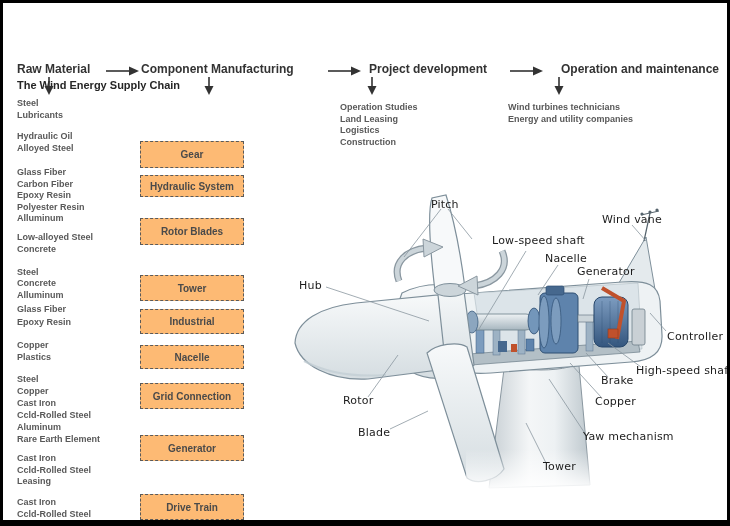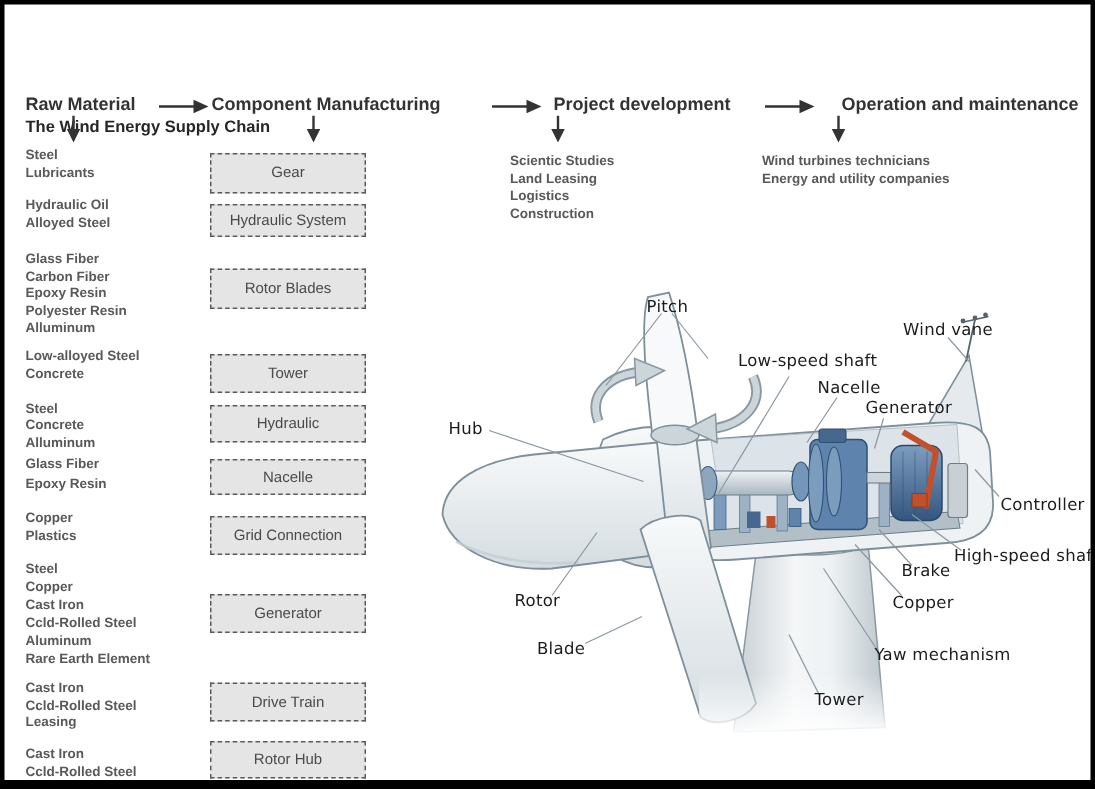--- a/index.html
+++ b/index.html
@@ -11,21 +11,21 @@
   }
   .abs{position:absolute;}
   .title{left:14px;top:6px;font-size:15px;font-weight:bold;color:#262626;}
   .subtitle{left:14px;top:34px;font-size:11px;font-weight:bold;color:#262626;margin-top:42px;}
   .hdr{top:59px;font-size:12px;font-weight:bold;color:#333;white-space:nowrap;}
   .rg{left:14px;font-size:9px;font-weight:600;line-height:11.5px;color:#595959;white-space:nowrap;}
   .rg.lh11{line-height:11px}.rg.lh12{line-height:12px}.rg.lh135{line-height:13.5px}
   .cbox{
     left:137px;width:104px;border:1.5px dashed #5a5a5a;
     display:flex;align-items:center;justify-content:center;
-    font-size:10px;font-weight:normal;color:#4a4a4a;background:#e5e5e5;white-space:nowrap;
+    font-size:10px;font-weight:bold;color:#4a4a4a;background:#fdba74;white-space:nowrap;margin-top:39px;
   }
   .plist{font-size:9px;font-weight:600;line-height:11.5px;color:#595959;white-space:nowrap;}
   .dlabel{font-family:"DejaVu Sans",sans-serif;font-size:11px;color:#1c1c1c;white-space:nowrap;letter-spacing:.2px;}
   svg{display:block;}
 </style>
 </head>
 <body>
 
 <div id="frame">
 
@@ -127,29 +127,29 @@
   </div>
   <div class="abs rg" style="top:494px">
     <div>Cast Iron</div>
     <div>Ccld-Rolled Steel</div>
   </div>
 
   <div class="abs cbox" style="top:99px;height:27px">Gear</div>
   <div class="abs cbox" style="top:133px;height:22px">Hydraulic System</div>
   <div class="abs cbox" style="top:176px;height:27px">Rotor Blades</div>
   <div class="abs cbox" style="top:233px;height:26px">Tower</div>
-  <div class="abs cbox" style="top:267px;height:25px">Hydraulic</div>
+  <div class="abs cbox" style="top:267px;height:25px">Industrial</div>
   <div class="abs cbox" style="top:303px;height:24px">Nacelle</div>
   <div class="abs cbox" style="top:341px;height:26px">Grid Connection</div>
   <div class="abs cbox" style="top:393px;height:26px">Generator</div>
   <div class="abs cbox" style="top:452px;height:26px">Drive Train</div>
   <div class="abs cbox" style="top:491px;height:25px">Rotor Hub</div>
 
   <div class="abs plist" style="left:337px;top:99px">
-    <div>Scientic Studies</div>
+    <div>Operation Studies</div>
     <div>Land Leasing</div>
     <div>Logistics</div>
     <div>Construction</div>
   </div>
 
   <div class="abs plist" style="left:505px;top:99px">
     <div>Wind turbines technicians</div>
     <div>Energy and utility companies</div>
   </div>
 

